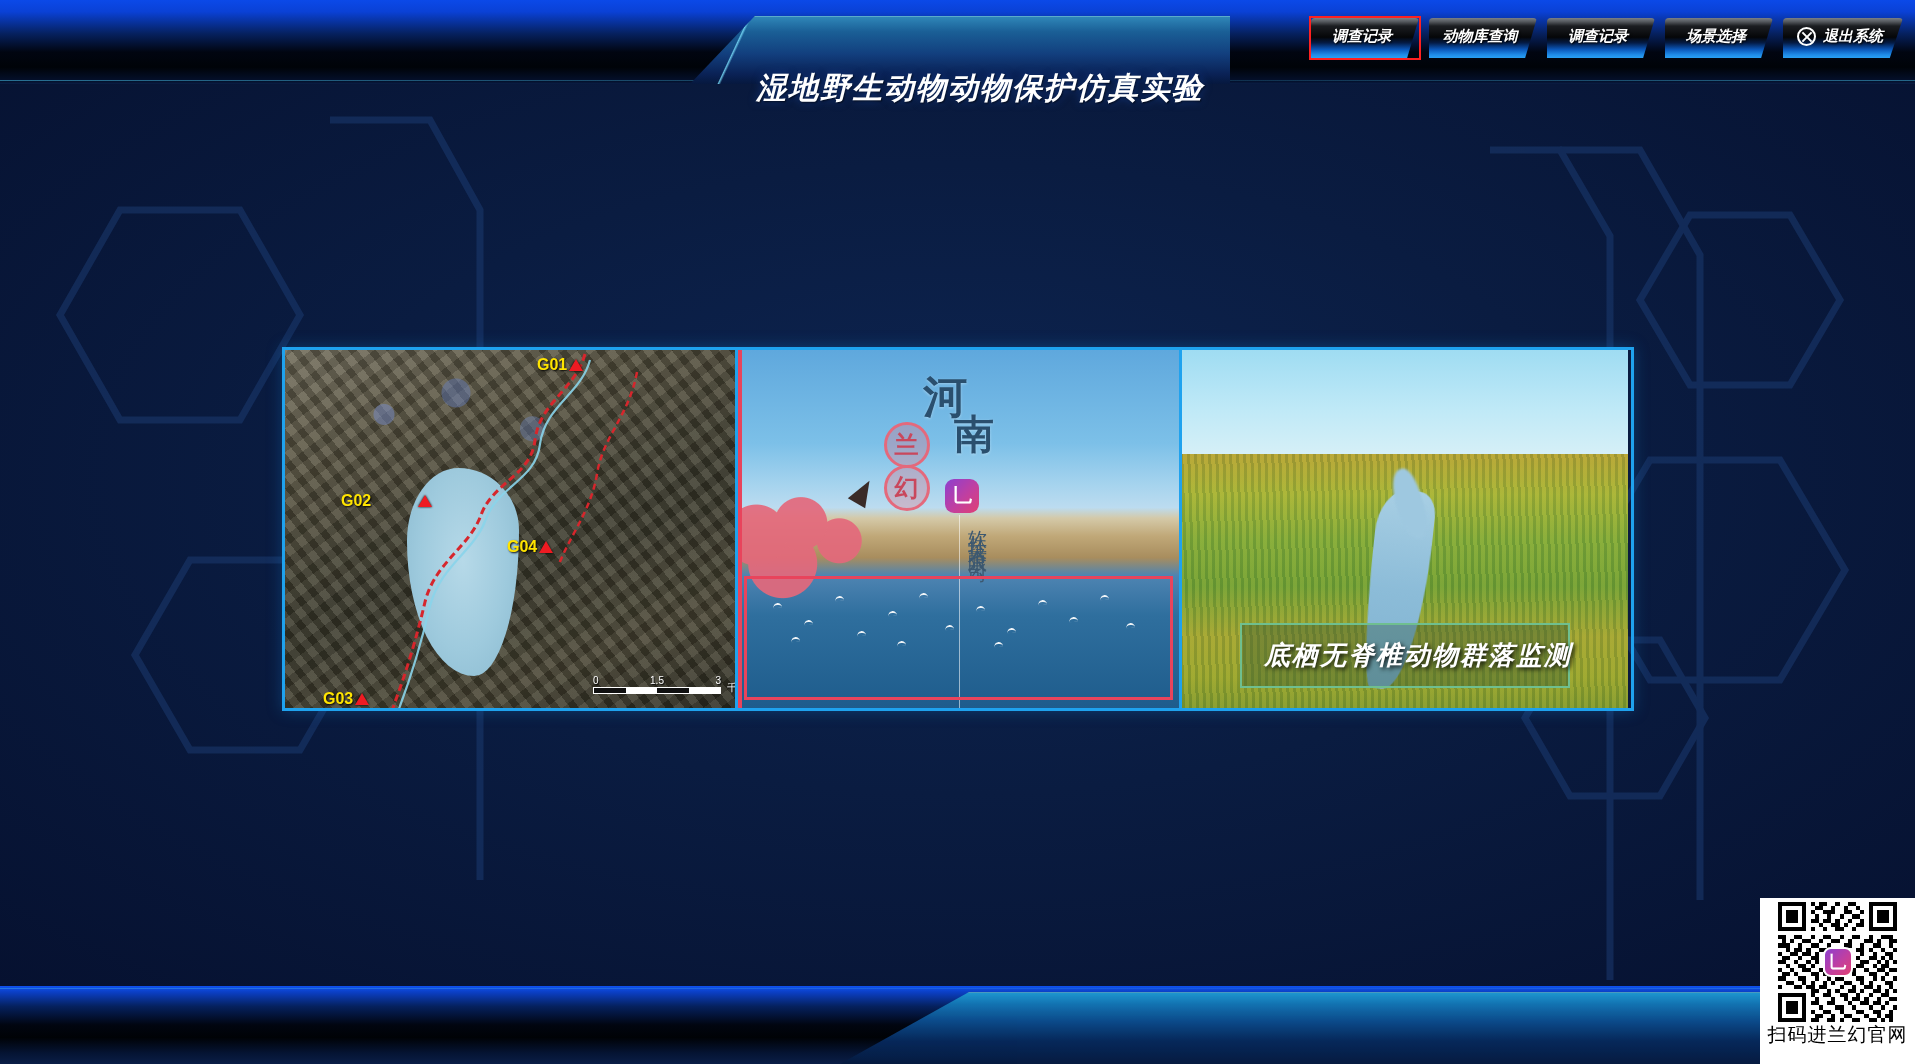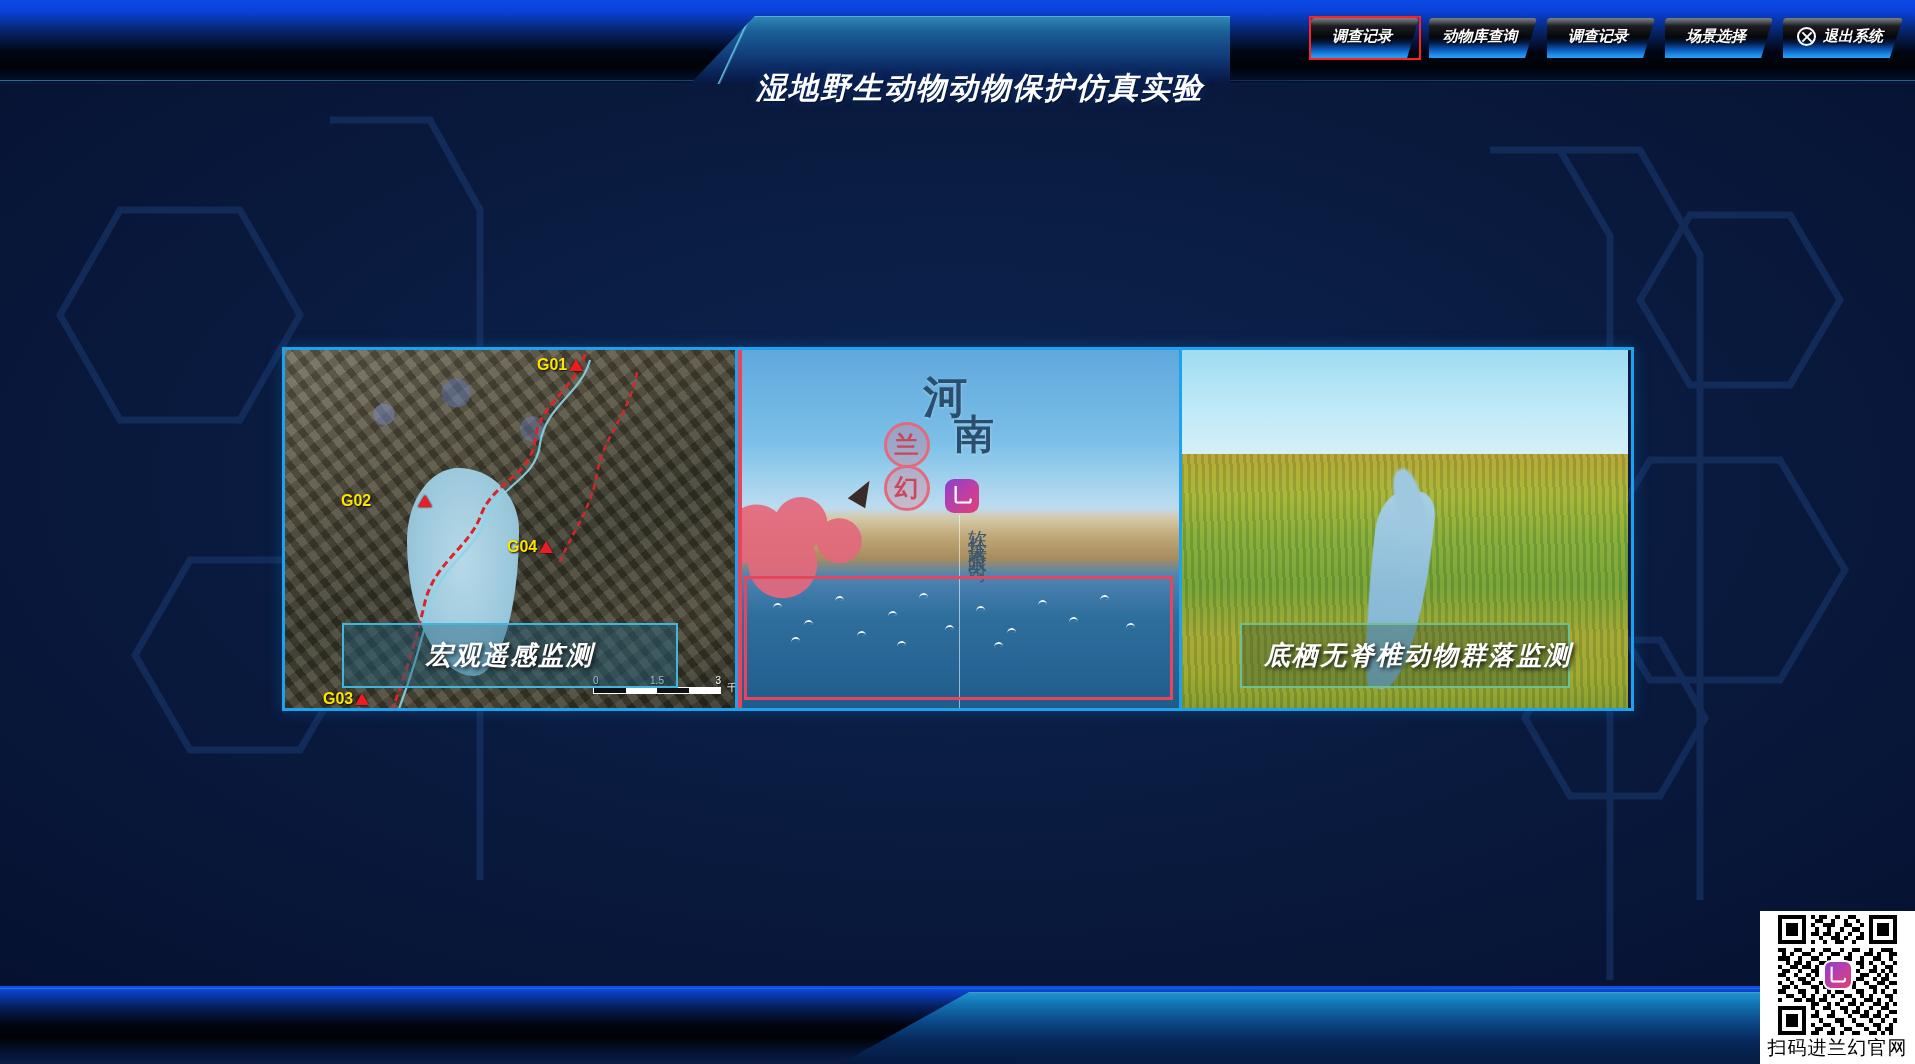--- a/index.html
+++ b/index.html
@@ -397,21 +397,21 @@
     color:#fff; font-size:17px; font-weight:bold;
     font-family:"DejaVu Sans","Liberation Sans",sans-serif;
     border: 2px solid #fff;
   }
   .qr-caption {
     color: #000;
     font-size: 19px;
     line-height: 24px;
     letter-spacing: 1px;
     font-family: "DejaVu Sans", "Liberation Sans", sans-serif;
-    padding-bottom: 5px;
+    padding-bottom: 18px;
   }
 </style>
 </head>
 <body>
 
 <div id="app">
 
   <svg class="bg-hex" width="1915" height="1064" viewBox="0 0 1915 1064" aria-hidden="true">
     <g fill="none" stroke="#1b3a70" stroke-width="7" opacity="0.55">
       <polygon points="1690,215 1790,215 1840,300 1790,385 1690,385 1640,300"></polygon>
@@ -506,23 +506,20 @@
           <div class="bar">
               <i></i>
               <i></i>
               <i></i>
               <i></i>
             </div>
           <div class="unit">千米</div>
         </div>
       </div>
 
-      <div class="card-label-wrap">
-        <div class="card-label">宏观遥感监测</div>
-      </div>
     </div>
 
     <div class="card c2 selected">
       <div class="card-media">
         <div class="poster"></div>
         <div class="sky-cloud"></div>
         <div class="sky-cloud2"></div>
         <div class="trees"></div>
         <div class="reeds"></div>
         <div class="water"></div>

